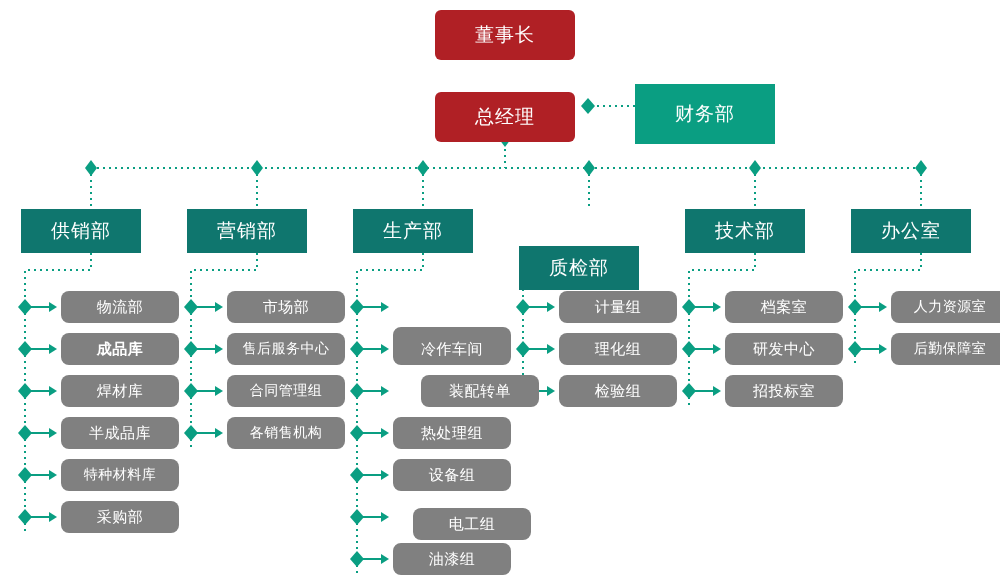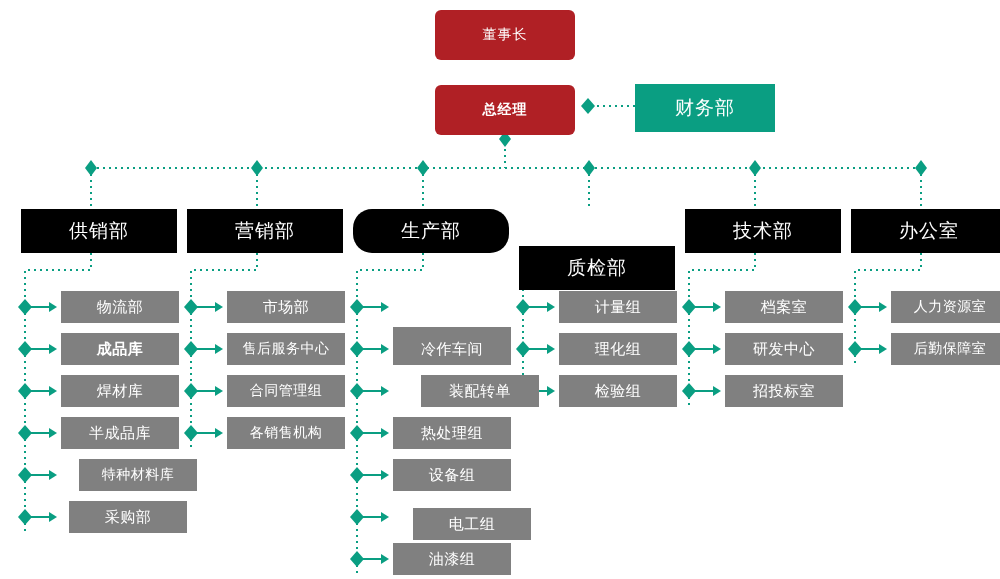--- a/index.html
+++ b/index.html
@@ -40,43 +40,44 @@
     letter-spacing: 1px;
     white-space: nowrap;
     text-align: center;
   }
 
   .box-exec {
     width: 140px;
     height: 50px;
     border-radius: 6px;
     background: #b02025;
-    font-size: 14px;
+    font-size: 19px;
   }
 
   .box-dept {
-    width: 156px;
+    width: 120px;
     height: 44px;
-    background: #000000;
+    background: #0f766e;
     font-size: 19px;
   }
 
   .box-finance {
     width: 140px;
-    height: 48px;
+    height: 60px;
     background: #0a9e82;
     font-size: 19px;
   }
 
   .box-sub {
     width: 118px;
     height: 32px;
     background: #808080;
     font-size: 15px;
     letter-spacing: 0.5px;
+    border-radius: 8px;
   }
 
   .box-sub.narrow-text {
     font-size: 14px;
   }
 </style>
 </head>
 <body>
 
 <div id="chart">
@@ -177,35 +178,35 @@
       <path d="M 855 299 L 862 307 L 855 315 L 848 307 Z" fill="#0a9e82"></path>
       <path d="M 860 307 L 885 307" stroke="#0a9e82" stroke-width="2" fill="none"></path>
       <path d="M 887 307 L 879 302 L 879 312 Z" fill="#0a9e82"></path>
       <path d="M 855 341 L 862 349 L 855 357 L 848 349 Z" fill="#0a9e82"></path>
       <path d="M 860 349 L 885 349" stroke="#0a9e82" stroke-width="2" fill="none"></path>
       <path d="M 887 349 L 879 344 L 879 354 Z" fill="#0a9e82"></path>
     </svg>
 
   <div id="boxes">
       <div class="box box-exec" style="left: 435px; top: 10px;">董事长</div>
-      <div class="box box-exec" style="left: 435px; top: 85px; font-weight: bold;">总经理</div>
+      <div class="box box-exec" style="left: 435px; top: 92px;">总经理</div>
       <div class="box box-finance" style="left: 635px; top: 84px; width: 140px;">财务部</div>
       <div class="box box-dept" style="left: 21px; top: 209px;">供销部</div>
       <div class="box box-sub" style="left: 61px; top: 291px;">物流部</div>
       <div class="box box-sub" style="left: 61px; top: 333px; font-weight: bold;">成品库</div>
       <div class="box box-sub" style="left: 61px; top: 375px;">焊材库</div>
       <div class="box box-sub" style="left: 61px; top: 417px; font-family: Liberation Mono, monospace;">半成品库</div>
-      <div class="box box-sub narrow-text" style="left: 79px; top: 459px; text-align: center;">特种材料库</div>
-      <div class="box box-sub" style="left: 61px; top: 501px; margin-left: 8px;">采购部</div>
+      <div class="box box-sub narrow-text" style="left: 61px; top: 459px; text-align: center;">特种材料库</div>
+      <div class="box box-sub" style="left: 61px; top: 501px;">采购部</div>
       <div class="box box-dept" style="left: 187px; top: 209px;">营销部</div>
       <div class="box box-sub" style="left: 227px; top: 291px;">市场部</div>
       <div class="box box-sub narrow-text" style="left: 227px; top: 333px;">售后服务中心</div>
       <div class="box box-sub narrow-text" style="left: 227px; top: 375px;">合同管理组</div>
       <div class="box box-sub narrow-text" style="left: 227px; top: 417px;">各销售机构</div>
-      <div class="box box-dept" style="left: 353px; top: 209px; border-radius: 19px;">生产部</div>
+      <div class="box box-dept" style="left: 353px; top: 209px;">生产部</div>
       <div class="box box-sub" style="left: 393px; top: 291px; margin-top: 36px;">金工车间</div>
       <div class="box box-sub" style="left: 393px; top: 333px;">冷作车间</div>
       <div class="box box-sub" style="left: 393px; top: 375px; margin-left: 28px;">装配转单</div>
       <div class="box box-sub" style="left: 393px; top: 417px;">热处理组</div>
       <div class="box box-sub" style="left: 393px; top: 459px;">设备组</div>
       <div class="box box-sub" style="left: 393px; top: 508px; margin-left: 20px;">电工组</div>
       <div class="box box-sub" style="left: 393px; top: 543px;">油漆组</div>
       <div class="box box-dept" style="left: 519px; top: 209px; margin-top: 37px;">质检部</div>
       <div class="box box-sub" style="left: 559px; top: 291px;">计量组</div>
       <div class="box box-sub" style="left: 559px; top: 333px;">理化组</div>

